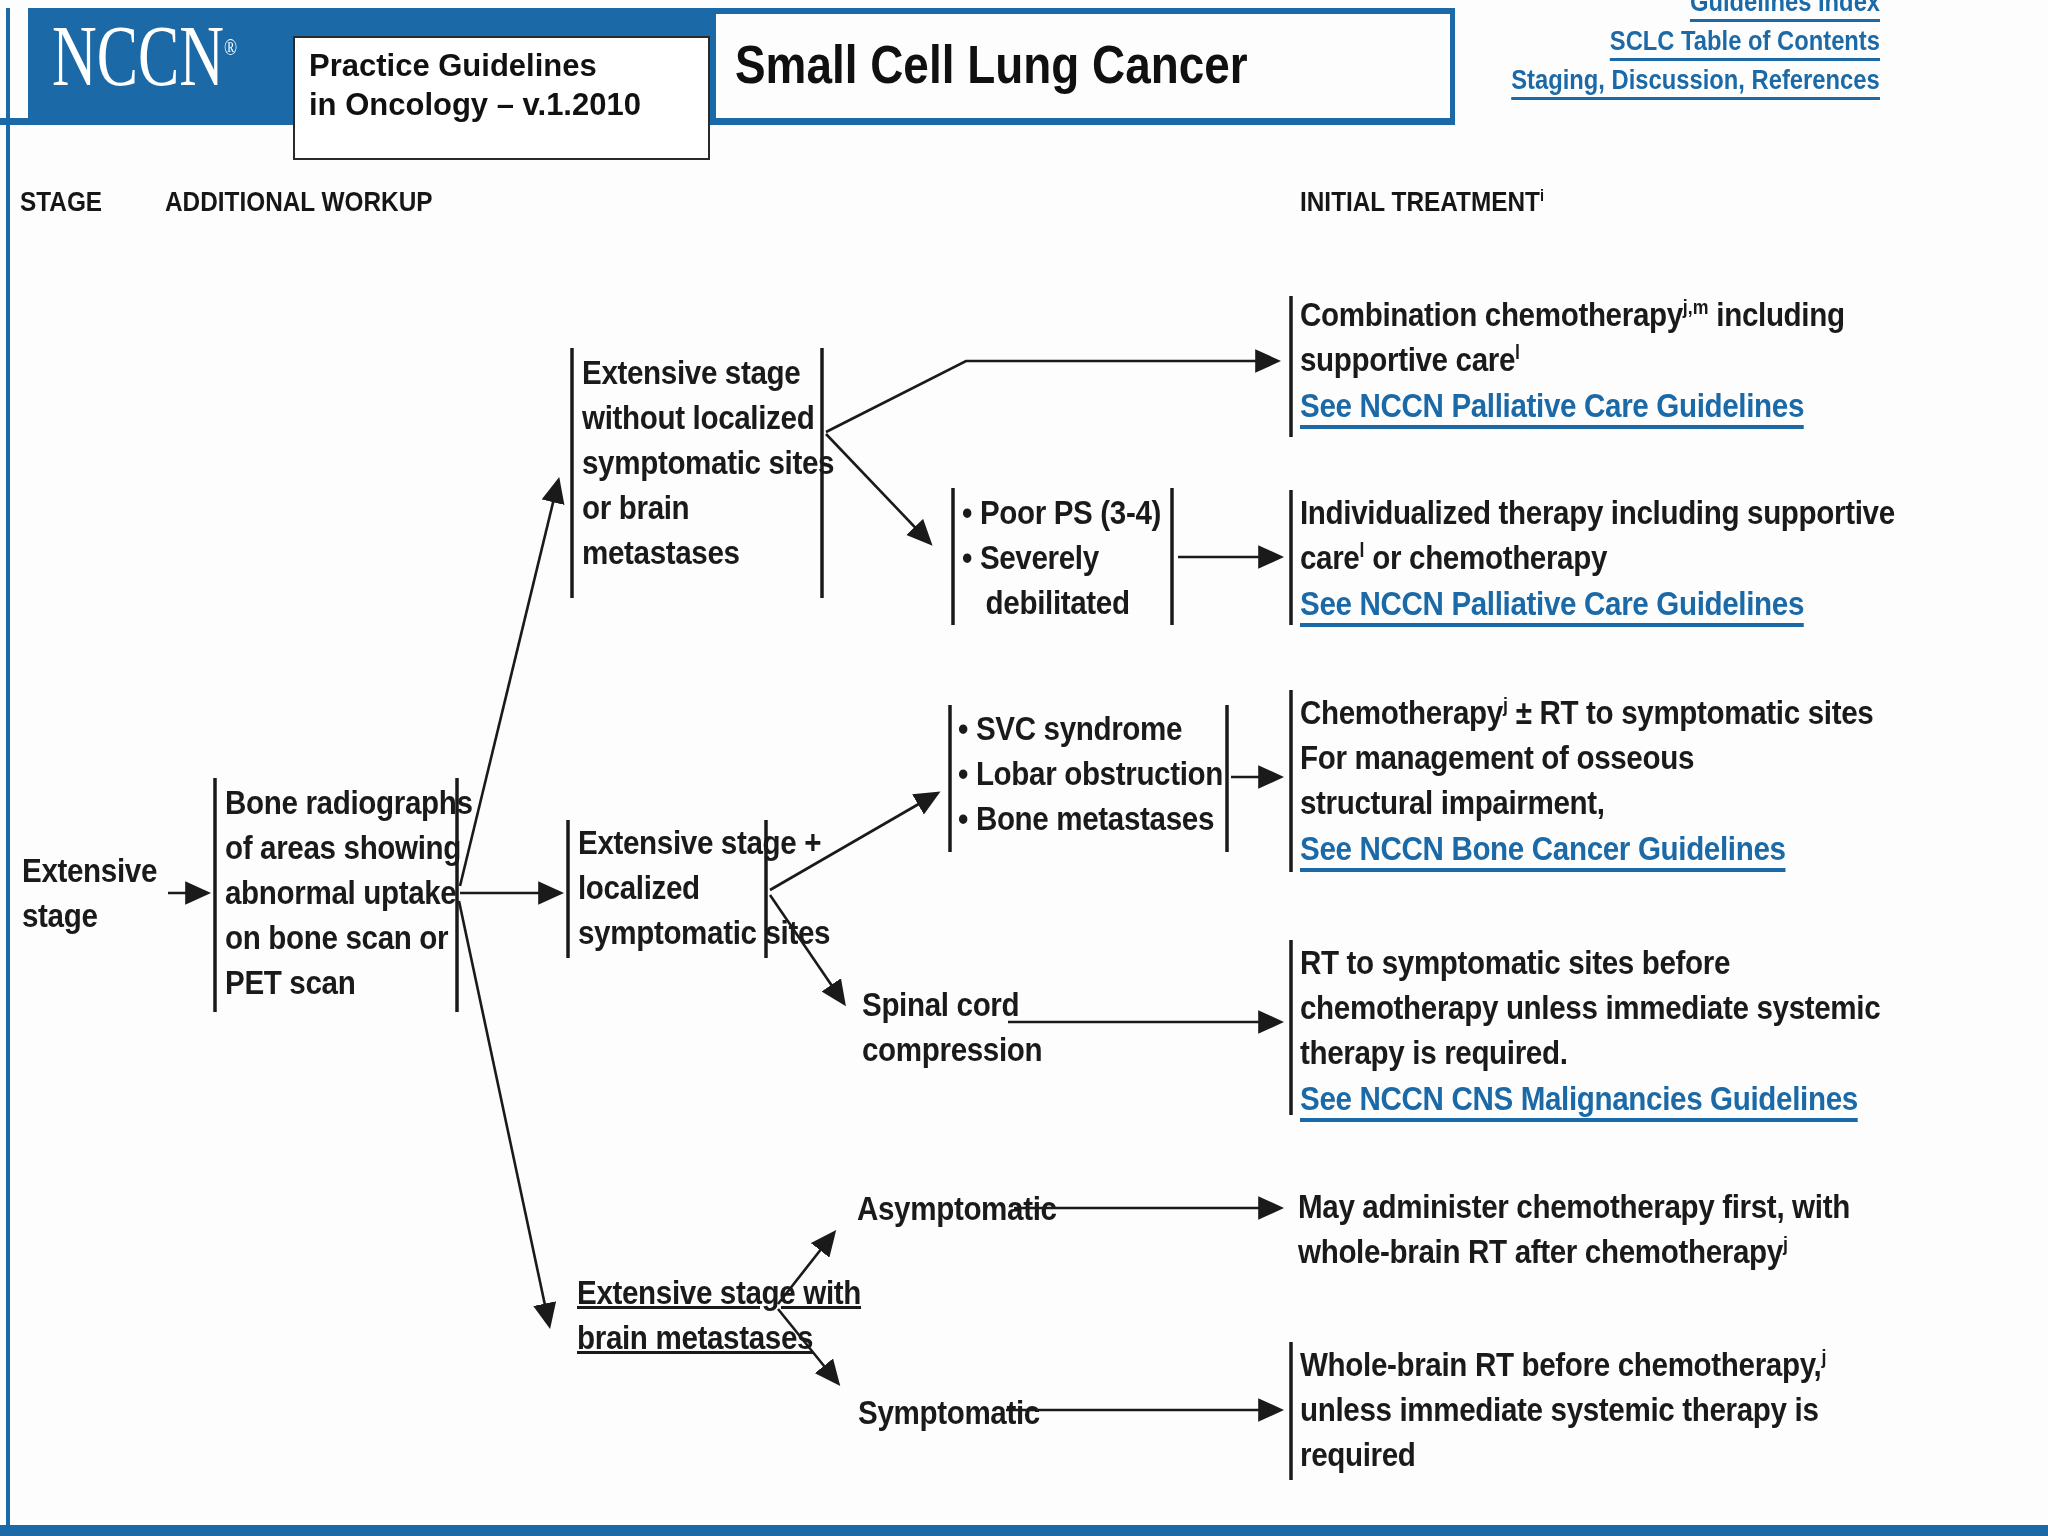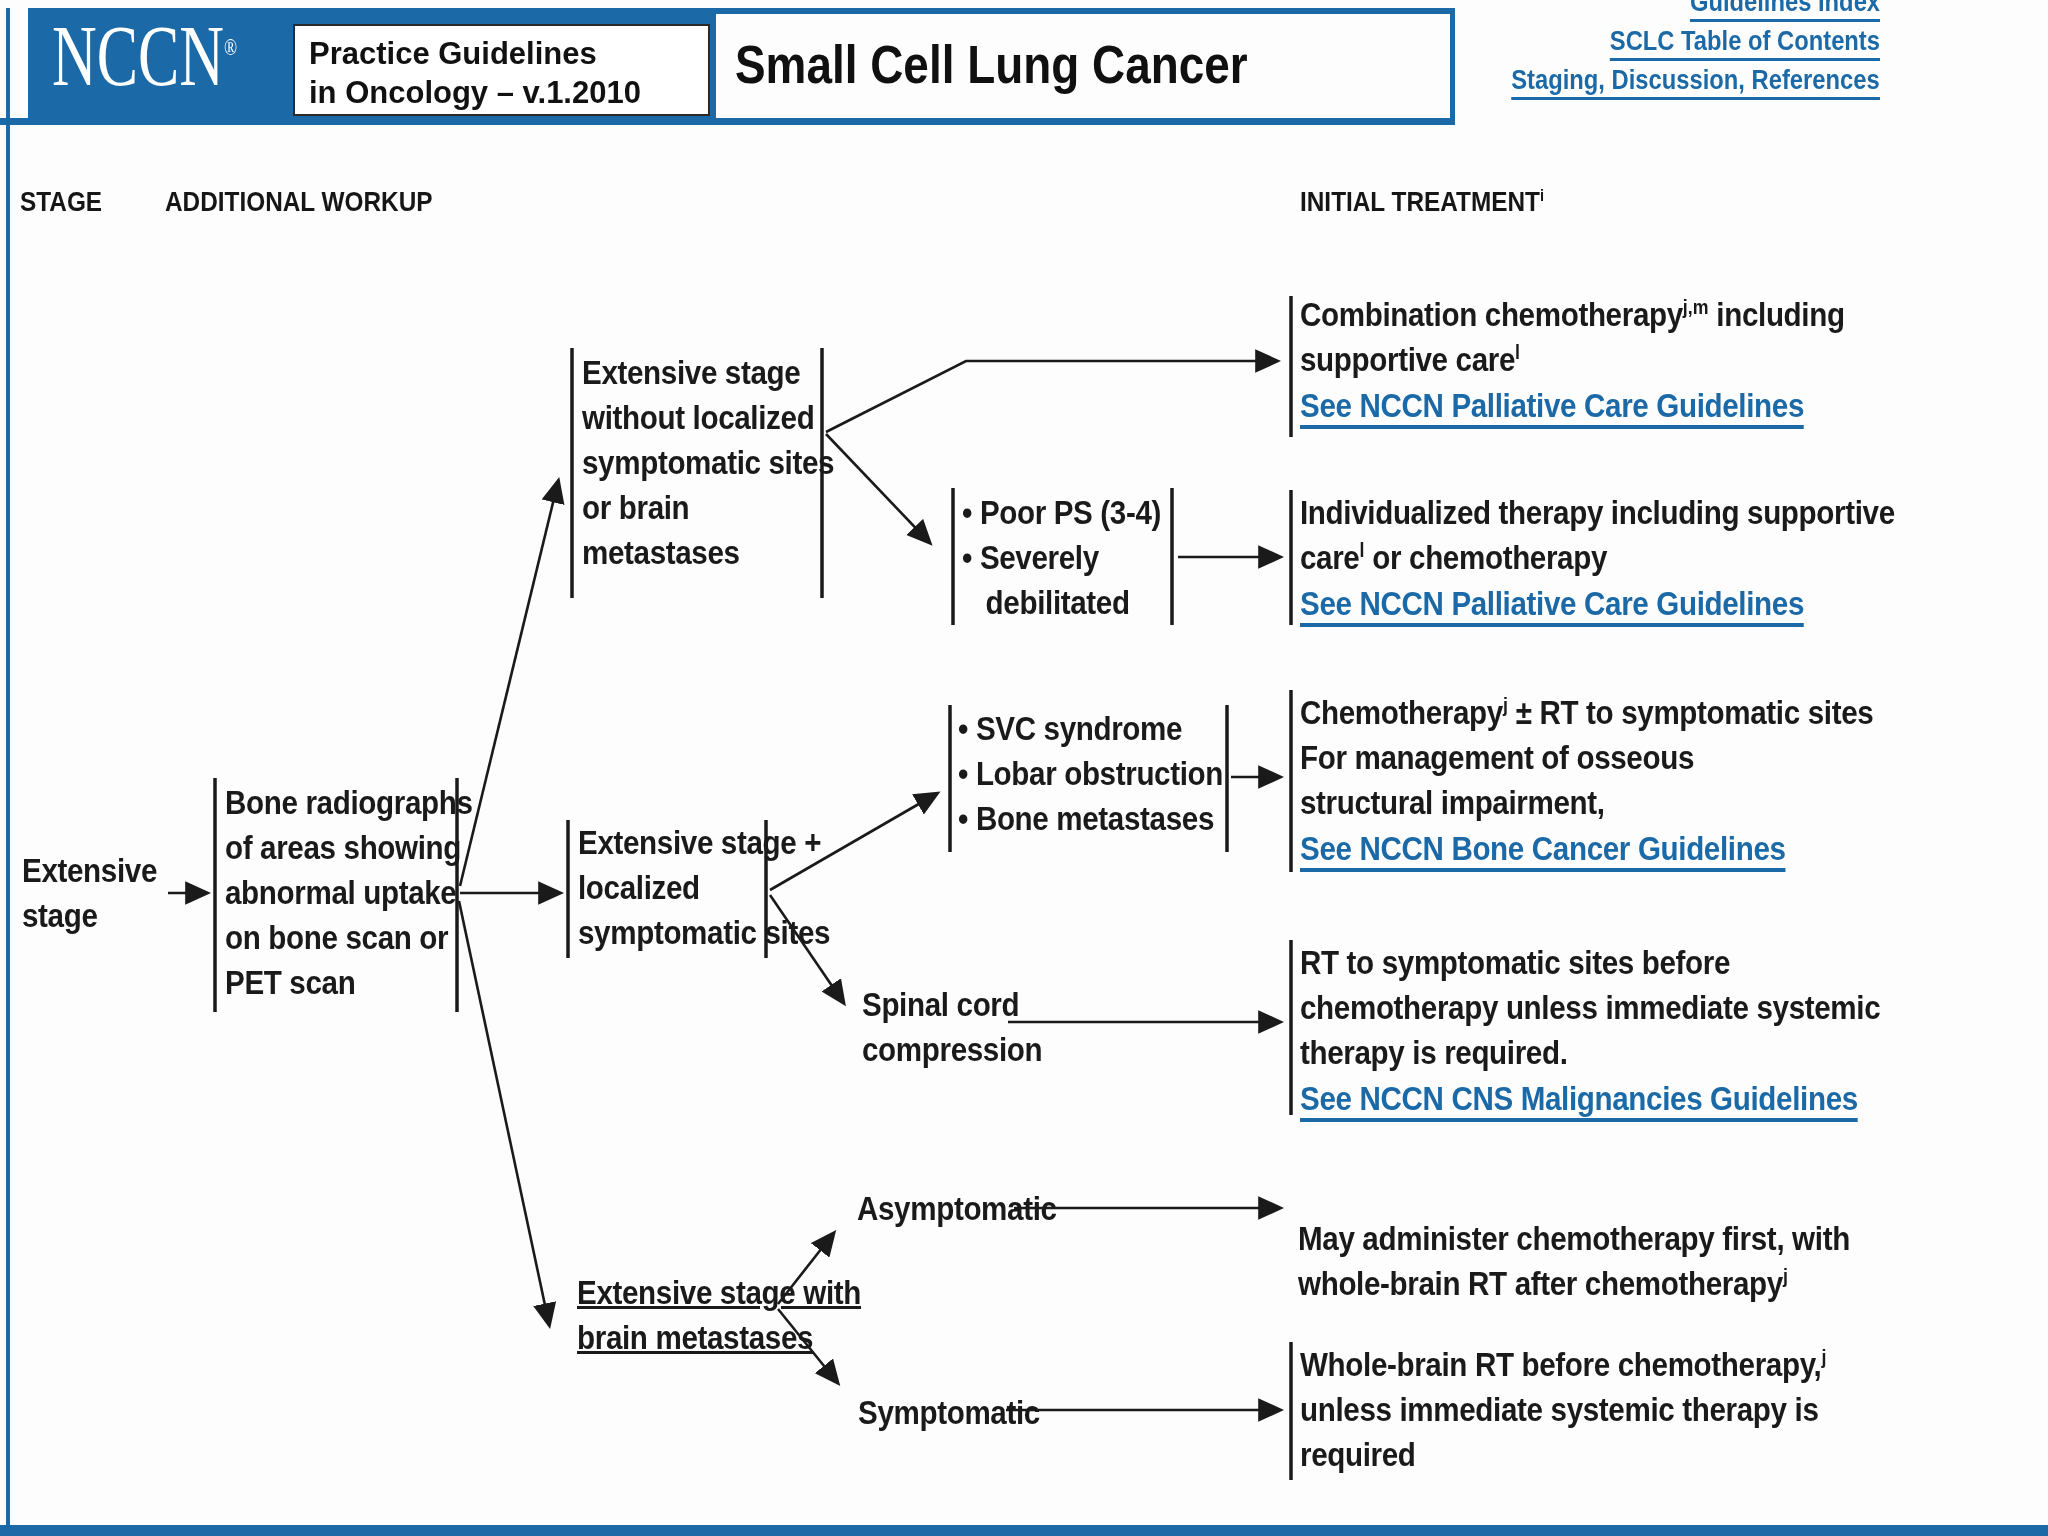--- a/index.html
+++ b/index.html
@@ -15,21 +15,21 @@
   .header-rule { position:absolute; left:0;    top:118px;  width:1455px;height:7px;    background:var(--accent); }
   .right-vline { position:absolute; left:1450px;top:8px;   width:5px;   height:117px;  background:var(--accent); }
   .title-vline { position:absolute; left:710px; top:8px;   width:6px;   height:112px;  background:var(--accent); }
 
   
   .header-box { position:absolute; left:28px; top:8px; width:682px; height:112px; background:var(--accent); }
   .nccn-logo  { position:absolute; left:24px; top:-8px; color:#fff;
                 font-family:"Liberation Serif", serif; font-weight:normal; font-size:86px; line-height:112px;
                 transform:scaleX(0.72); transform-origin:0 0; white-space:nowrap; }
   .nccn-logo .reg { font-size:24px; vertical-align:super; line-height:0; }
-  .program-box{ position:absolute; left:265px; top:16px; width:417px; height:92px; background:#fff;
+  .program-box{ position:absolute; left:265px; top:28px; width:417px; height:124px; background:#fff;
                 border:2px solid #2a2a2a; padding:8px 0 0 14px; font-size:31px; line-height:39px; color:#111; }
   .page-title { position:absolute; left:735px; top:32px; font-size:54px; line-height:64px; color:#101010;
                 transform:scaleX(0.85); transform-origin:0 0; white-space:nowrap; }
 
   .nav-links  { position:absolute; right:168px; top:-14px; text-align:right; }
   .nav-links a{ display:inline-block; transform:scaleX(0.88); transform-origin:100% 0;
                 color:var(--accent); text-decoration:none; border-bottom:3px solid var(--accent);
                 font-size:27px; line-height:33px; margin-bottom:3px; white-space:nowrap; cursor:pointer; }
 
   
@@ -146,21 +146,21 @@
 chemotherapy unless immediate systemic
 therapy is required.</span>
     <a class="t-link">See NCCN CNS Malignancies Guidelines</a>
   </div>
   <div class="flow" style="left:1300px; top:690px;">
     <span class="cx">Chemotherapy<sup>j</sup> ± RT to symptomatic sites
 For management of osseous
 structural impairment,</span>
     <a class="t-link">See NCCN Bone Cancer Guidelines</a>
   </div>
-  <div class="flow" style="left:1298px; top:1184px;margin-top:32px;">
+  <div class="flow" style="left:1298px; top:1184px;">
     <span class="cx">May administer chemotherapy first, with
 whole-brain RT after chemotherapy<sup>j</sup></span>
   </div>
   <div class="flow" style="left:1300px; top:1342px;">
     <span class="cx">Whole-brain RT before chemotherapy,<sup>j</sup>
 unless immediate systemic therapy is
 required</span>
   </div>
 
   <svg class="connectors" width="2048" height="1536">

